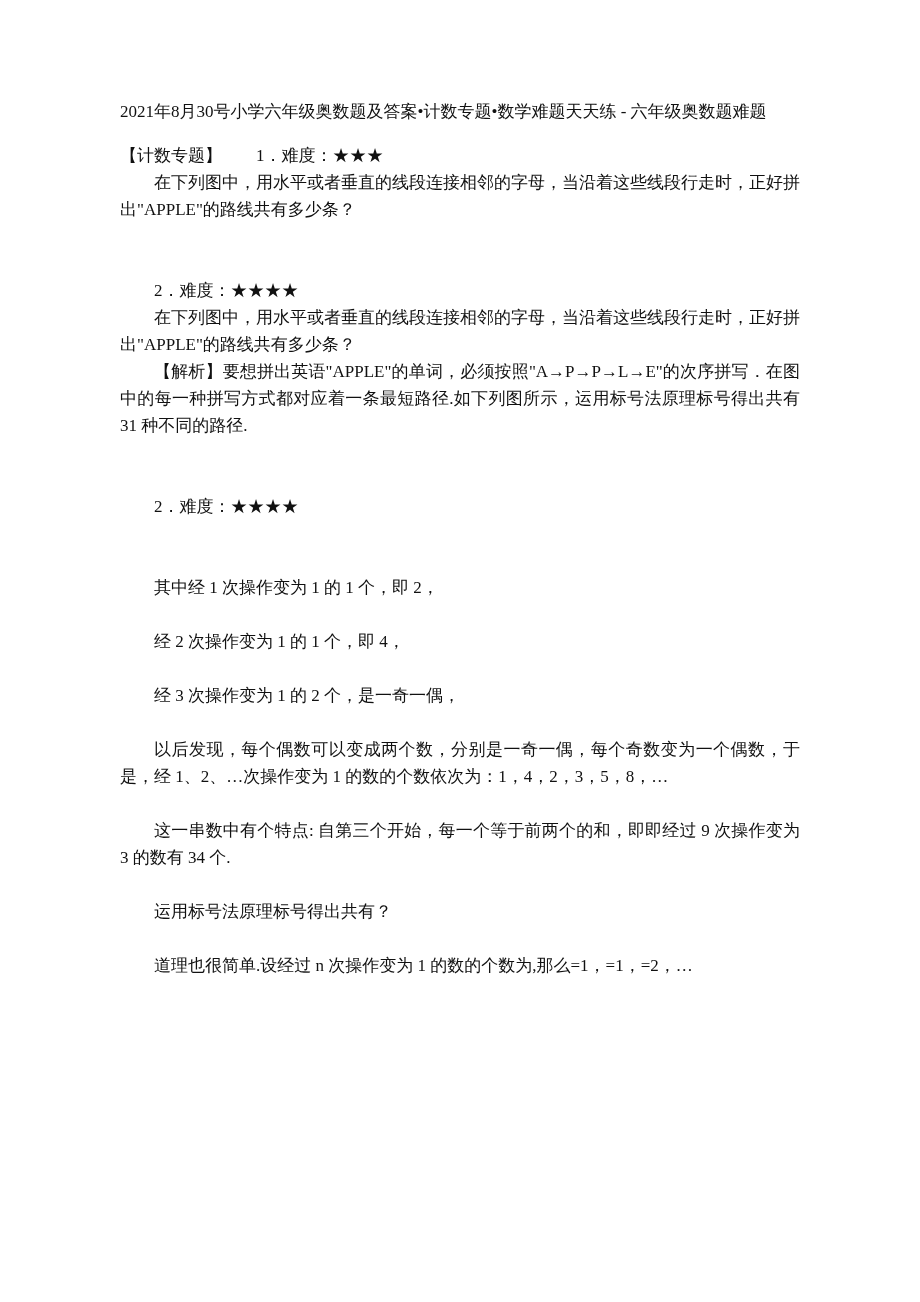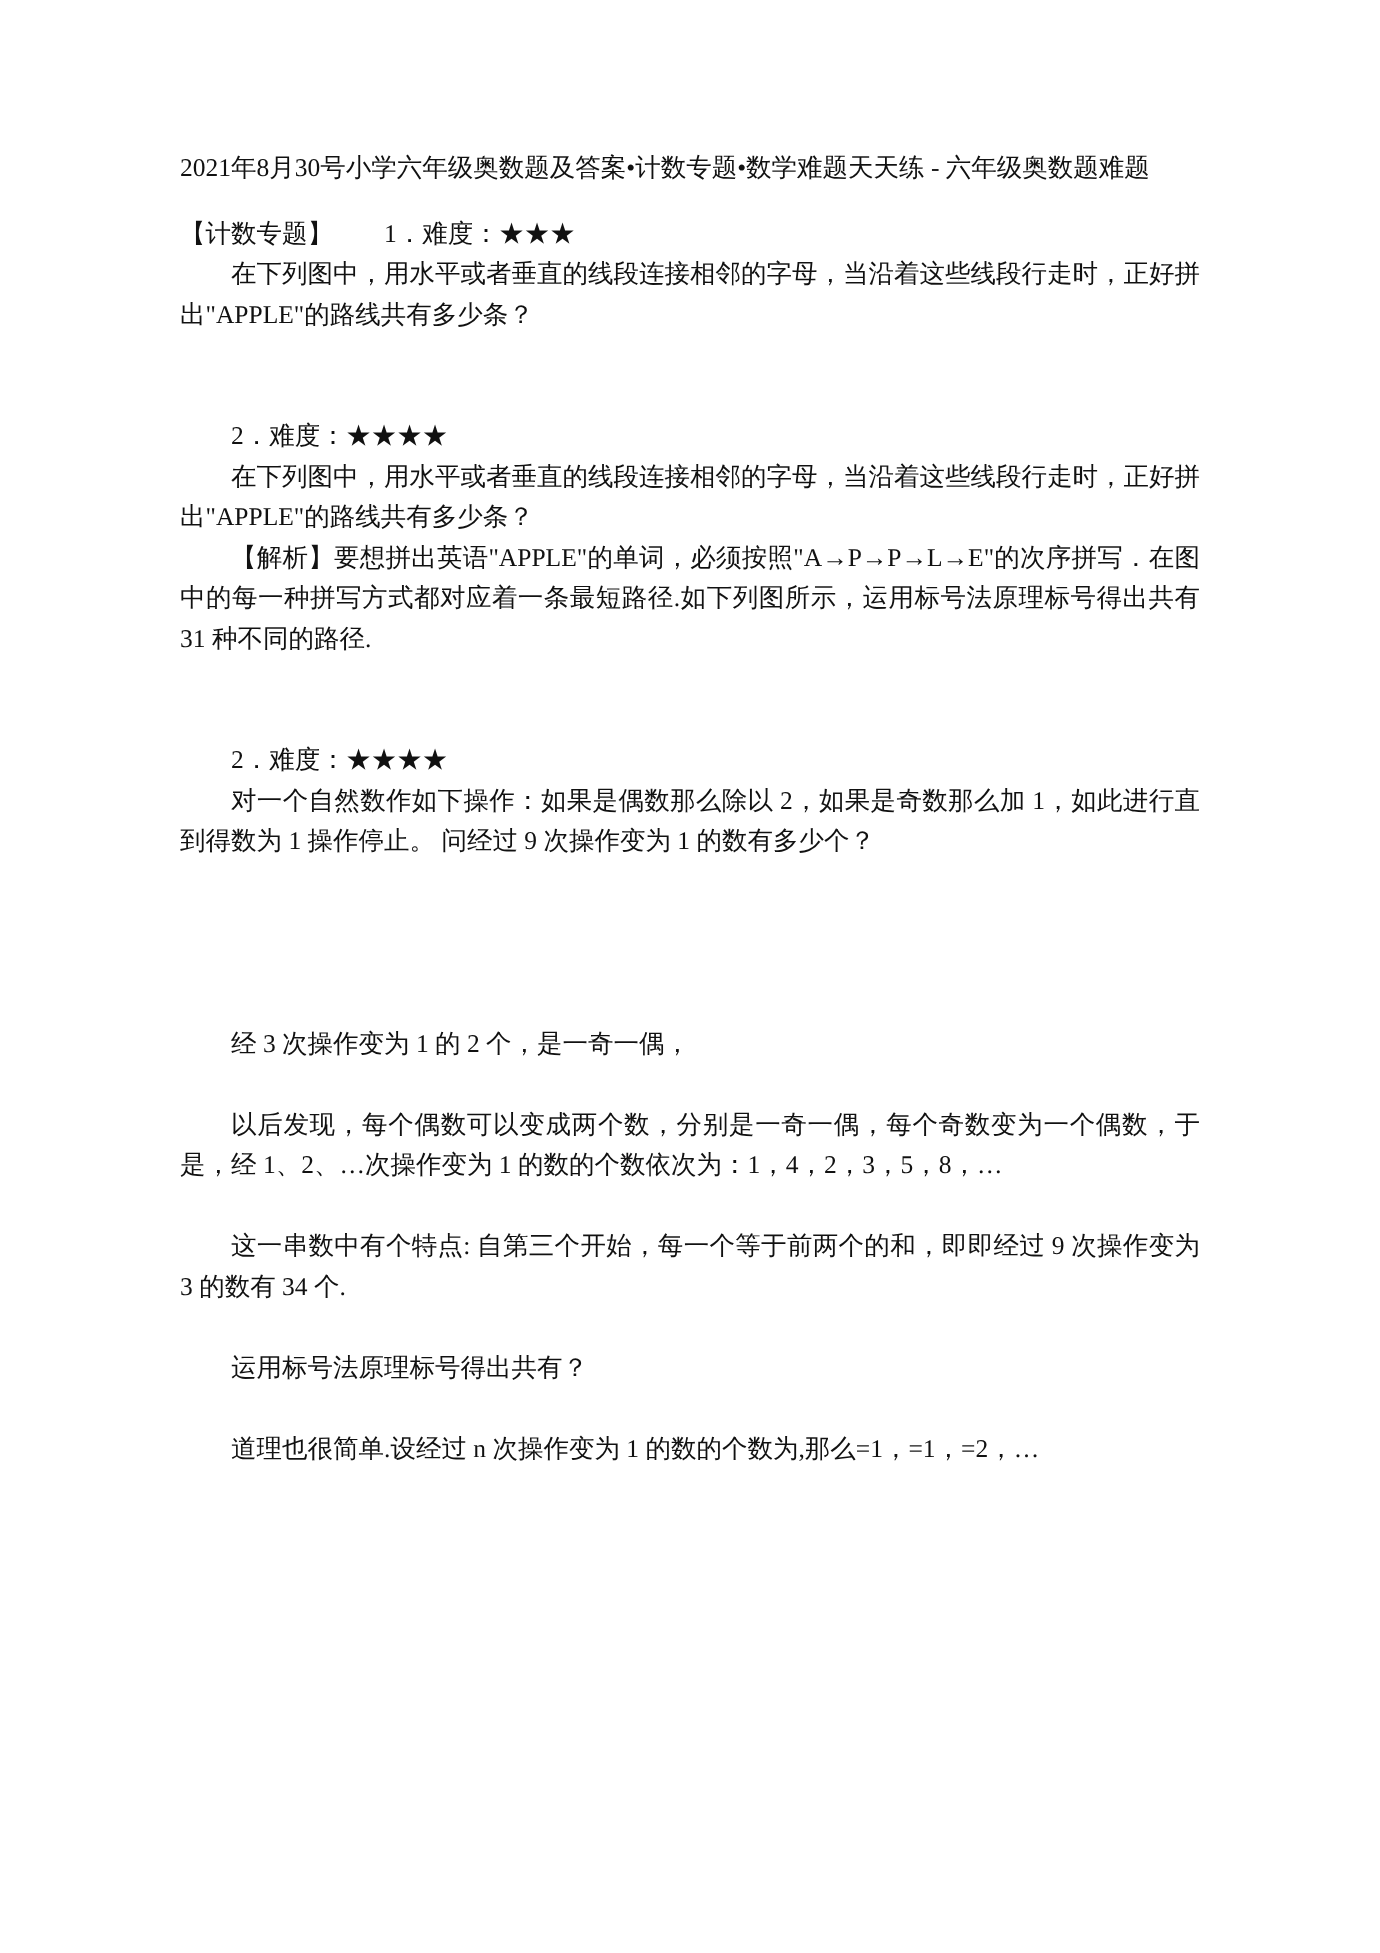--- a/index.html
+++ b/index.html
@@ -48,24 +48,25 @@
       <p class="para">【计数专题】　　1．难度：★★★</p>
       <p class="para indent">在下列图中，用水平或者垂直的线段连接相邻的字母，当沿着这些线段行走时，正好拼出"APPLE"的路线共有多少条？</p>
       <p class="blank"></p>
       <p class="blank"></p>
       <p class="para indent">2．难度：★★★★</p>
       <p class="para indent">在下列图中，用水平或者垂直的线段连接相邻的字母，当沿着这些线段行走时，正好拼出"APPLE"的路线共有多少条？</p>
       <p class="para indent">【解析】要想拼出英语"APPLE"的单词，必须按照"A→P→P→L→E"的次序拼写．在图中的每一种拼写方式都对应着一条最短路径.如下列图所示，运用标号法原理标号得出共有 31 种不同的路径.</p>
       <p class="blank"></p>
       <p class="blank"></p>
       <p class="para indent">2．难度：★★★★</p>
-      <p class="para indent">对一个自然数作如下操作：如果是偶数那么除以 2，如果是奇数那么加 1，如此进行直到得数为 1 操作停止。 问经过 9 次操作变为 1 的数有多少个？</p>
       <p class="blank"></p>
       <p class="blank"></p>
+      <p class="para indent">其中经 1 次操作变为 1 的 1 个，即 2，</p>
       <p class="blank"></p>
+      <p class="para indent">经 2 次操作变为 1 的 1 个，即 4，</p>
       <p class="blank"></p>
       <p class="para indent">经 3 次操作变为 1 的 2 个，是一奇一偶，</p>
       <p class="blank"></p>
       <p class="para indent">以后发现，每个偶数可以变成两个数，分别是一奇一偶，每个奇数变为一个偶数，于是，经 1、2、…次操作变为 1 的数的个数依次为：1，4，2，3，5，8，…</p>
       <p class="blank"></p>
       <p class="para indent">这一串数中有个特点: 自第三个开始，每一个等于前两个的和，即即经过 9 次操作变为 3 的数有 34 个.</p>
       <p class="blank"></p>
       <p class="para indent">运用标号法原理标号得出共有？</p>
       <p class="blank"></p>
       <p class="para indent">道理也很简单.设经过 n 次操作变为 1 的数的个数为,那么=1，=1，=2，…</p>

